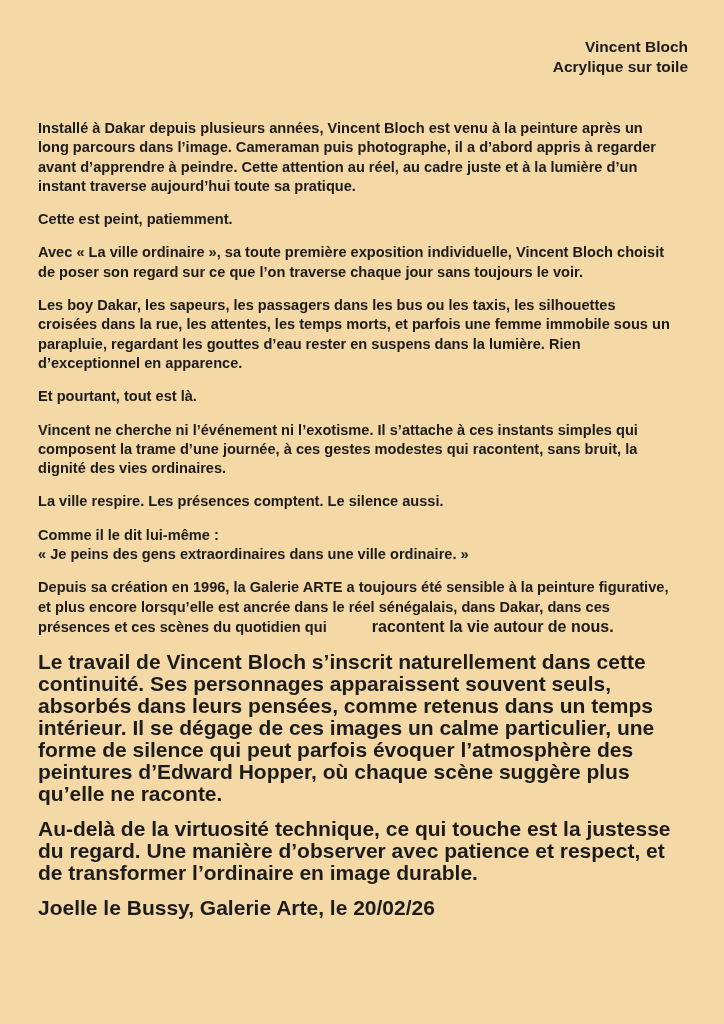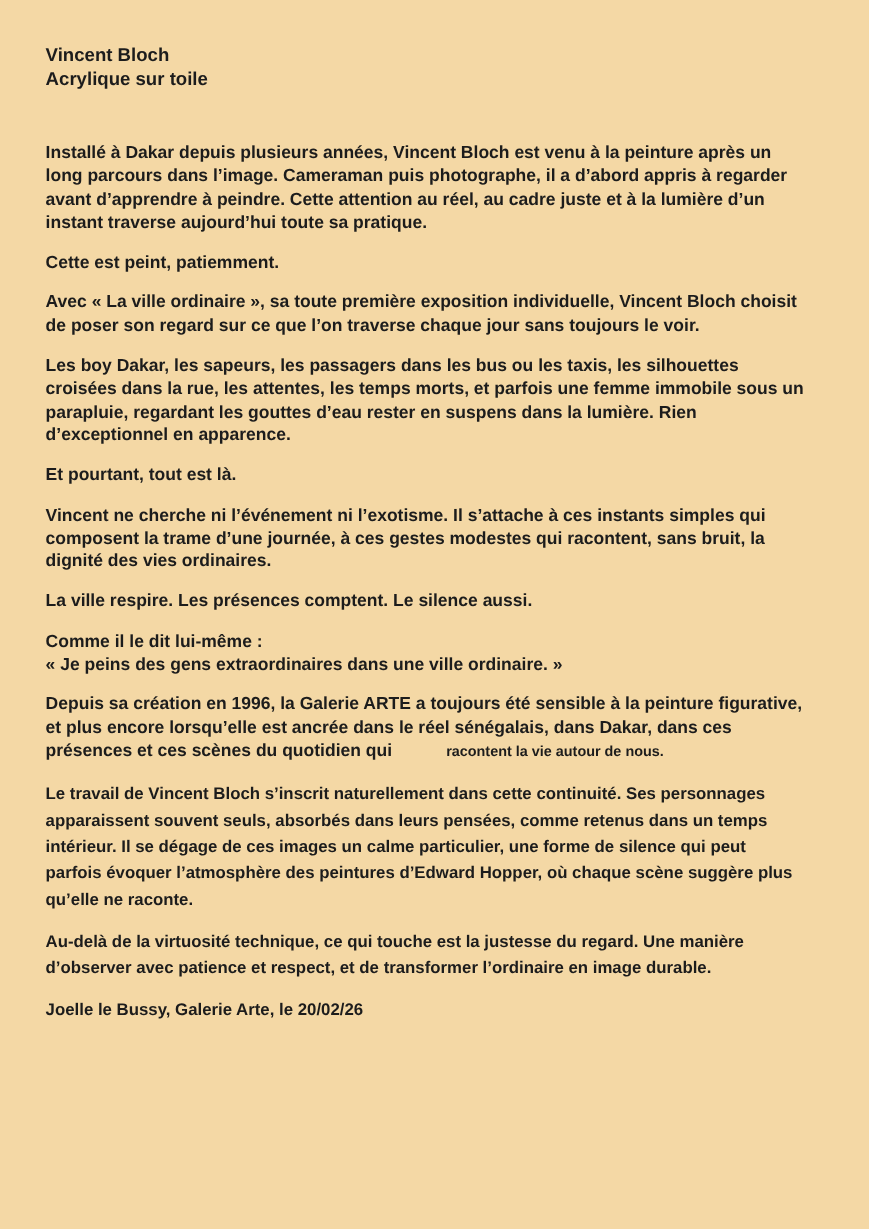--- a/index.html
+++ b/index.html
@@ -13,38 +13,38 @@
     box-sizing: border-box;
     width: 724px;
     height: 1024px;
     padding: 37px 36px 0 38px;
     font-family: "Liberation Sans", "DejaVu Sans", sans-serif;
     font-weight: bold;
     color: #1C1C1C;
     -webkit-font-smoothing: antialiased;
   }
   .title {
-    text-align: left;
+    text-align: right;
     font-size: 15.5px;
     line-height: 20px;
     margin-bottom: 42px;
   }
   .body-p {
     margin: 0 16px 14px 0;
     font-size: 14.6px;
     line-height: 19.3px;
     white-space: pre-line;
   }
   .body-p.large {
-    font-size: 14px;
+    font-size: 21px;
     line-height: 22px;
     margin-bottom: 13px;
   }
   .highlight-large {
-    font-size: 12px;
+    font-size: 16px;
     padding-left: 41px;
   }
   .signature {
     margin-bottom: 0;
   }
 </style>
 </head>
 <body>
 
 <div class="page">

